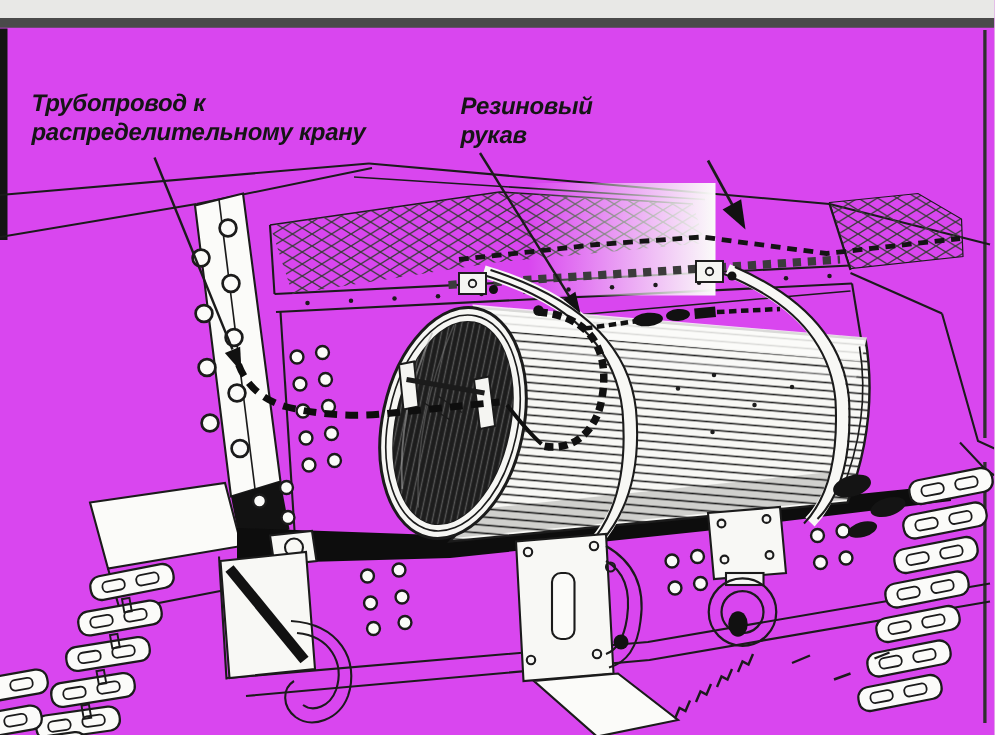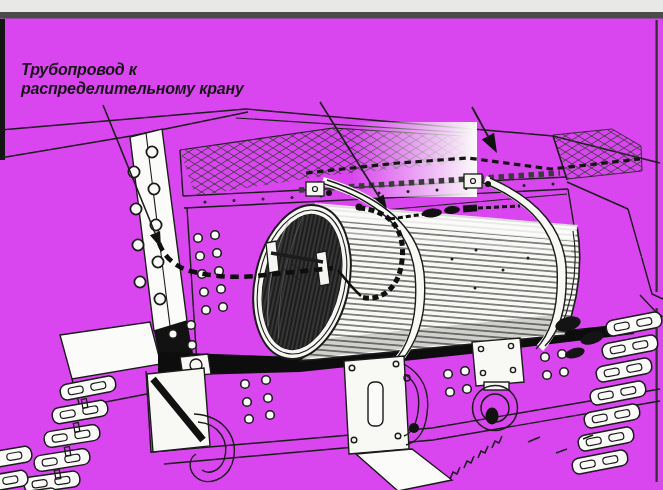--- a/index.html
+++ b/index.html
@@ -306,14 +306,16 @@
     <path d="M478,446 l3,-7 l4,2 l3,-7"></path>
     <path d="M492,436 l3,-7 l4,2 l3,-7"></path>
     <path d="M528,430 l12,-5"></path>
     <path d="M556,441 l11,-4"></path>
     <path d="M583,427 l10,-4"></path>
   </g>
 </svg>
 
 <div class="lbl" style="left:21px;top:48px;">Трубопровод к
 распределительному крану</div>
+<div class="lbl" style="left:307px;top:50px;">Резиновый
+рукав</div>
 
 </div>
 
 </body></html>

